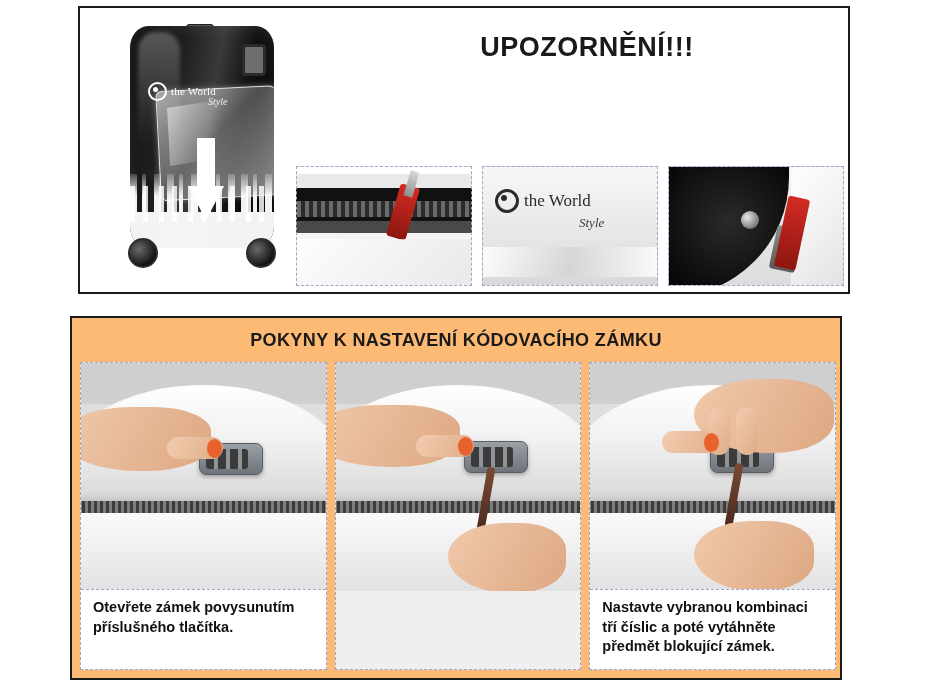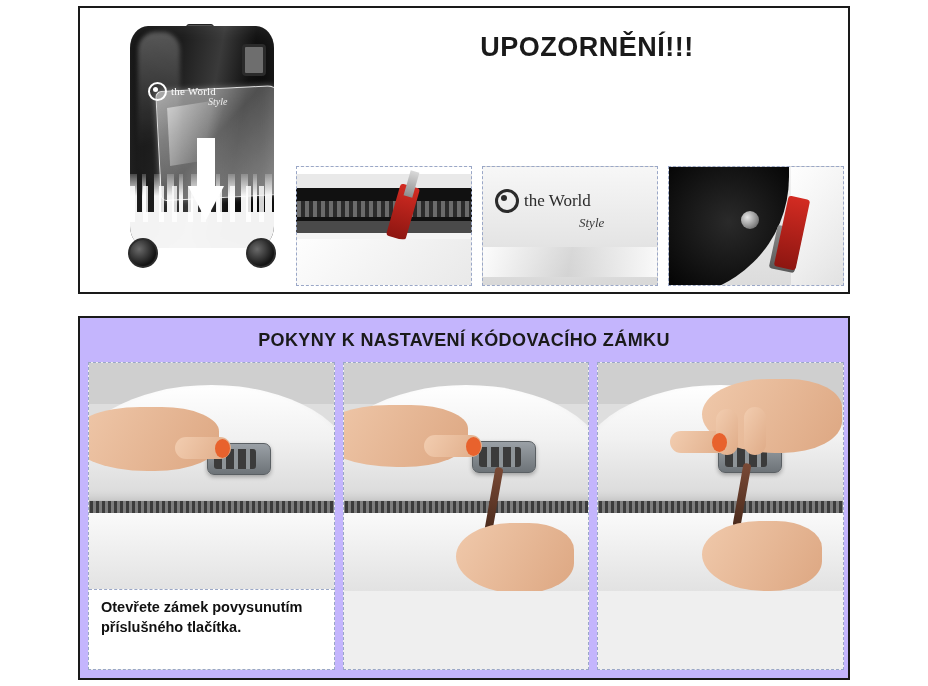--- a/index.html
+++ b/index.html
@@ -319,26 +319,26 @@
     transform: rotate(12deg); border-radius: 3px;
   }
   .p3 .foil {
     position: absolute; right: 0; top: 0; width: 52px; height: 100%;
     background: linear-gradient(120deg, rgba(255,255,255,0.9), rgba(230,230,230,0.55));
   }
 
   
   .bottom-panel {
     position: absolute;
-    left: 78px;
+    left: 70px;
     top: 316px;
     width: 772px;
     height: 364px;
     border: 2px solid #1a1a1a;
-    background: #c4b5fd;
+    background: #fdba74;
     box-sizing: border-box;
   }
   .lock-title {
     position: absolute;
     left: 0; top: 12px;
     width: 100%;
     text-align: center;
     font-size: 18px;
     font-weight: bold;
     letter-spacing: 0.4px;
@@ -539,16 +539,17 @@
           <div class="dials"></div>
         </div>
         <div class="hand" style="left:104px; top:16px; width:140px; height:74px;"></div>
         <div class="finger" style="left:72px; top:68px; width:62px; height:22px;"></div>
         <div class="finger" style="left:118px; top:46px; width:22px; height:46px; border-radius:12px;"></div>
         <div class="finger" style="left:146px; top:44px; width:22px; height:48px; border-radius:12px;"></div>
         <div class="nail" style="left:114px; top:70px; width:15px; height:19px;"></div>
         <div class="pen" style="left:140px; top:100px;"></div>
         <div class="hand" style="left:104px; top:158px; width:120px; height:70px;"></div>
       </div>
+      <div class="step-caption">Nastavte vybranou kombinaci tří číslic a poté vytáhněte předmět blokující zámek.</div>
     </div>
 
   </div>
 </div>
 
 </body></html>

